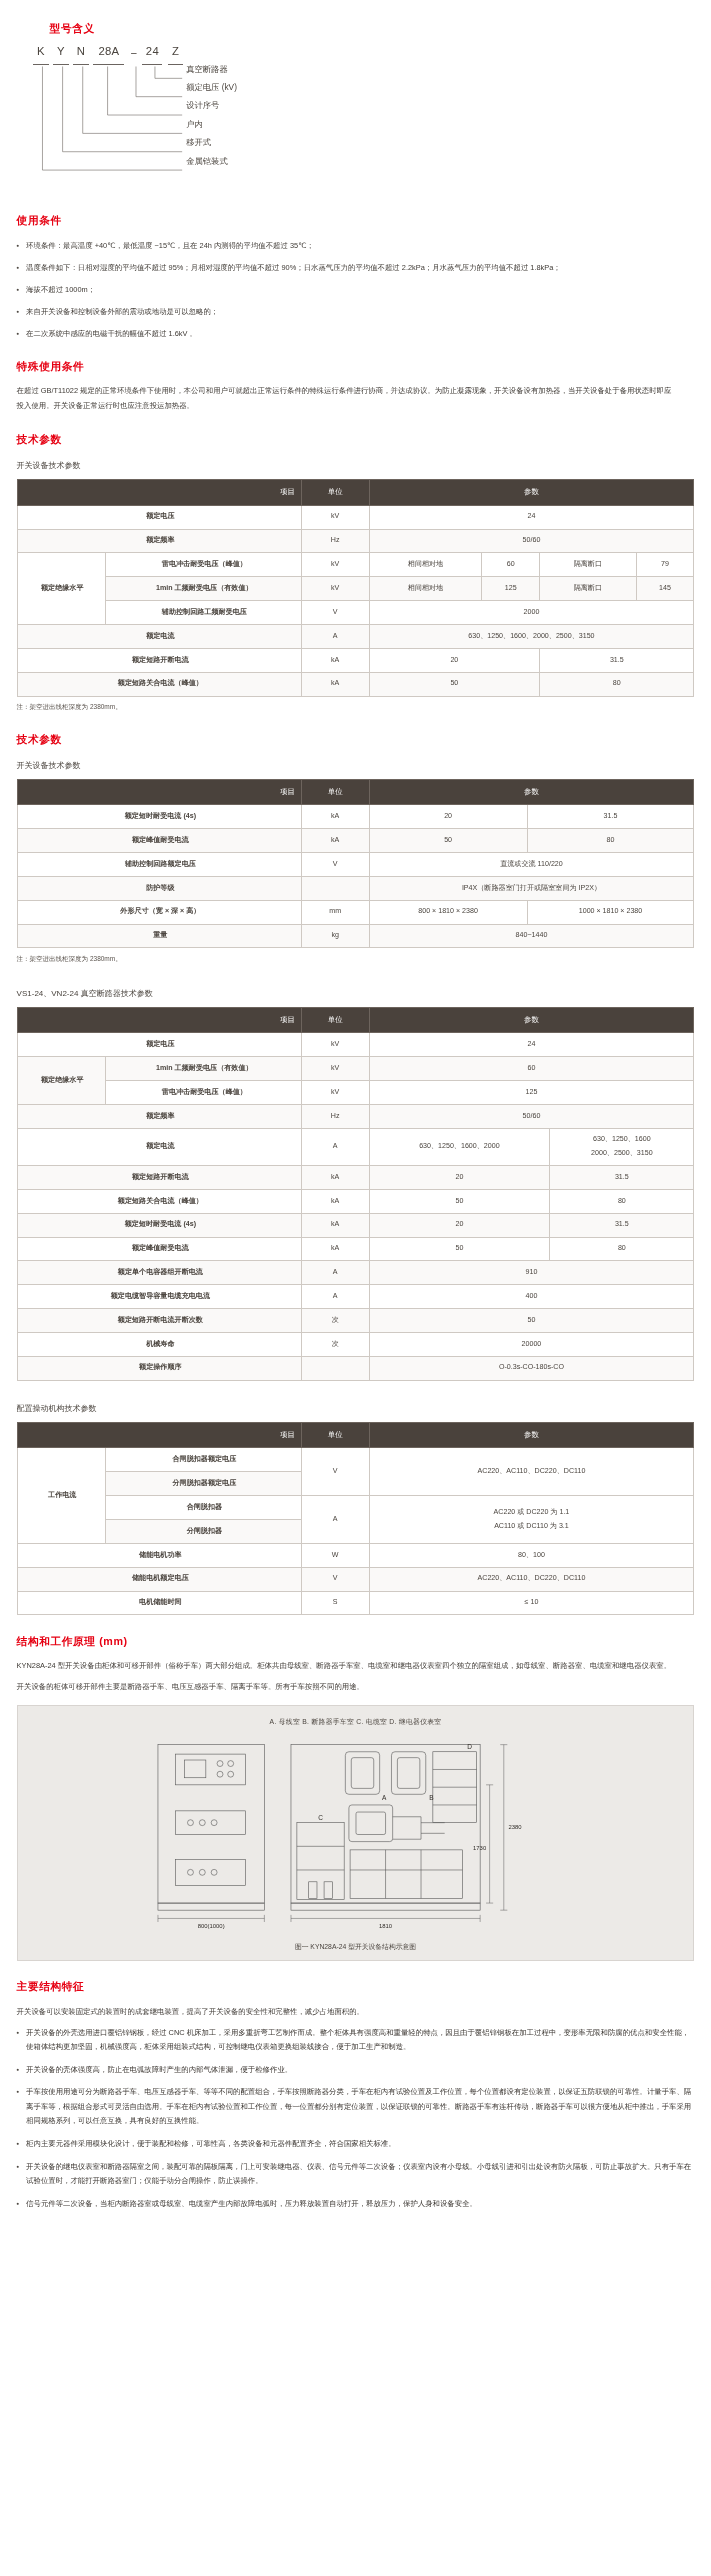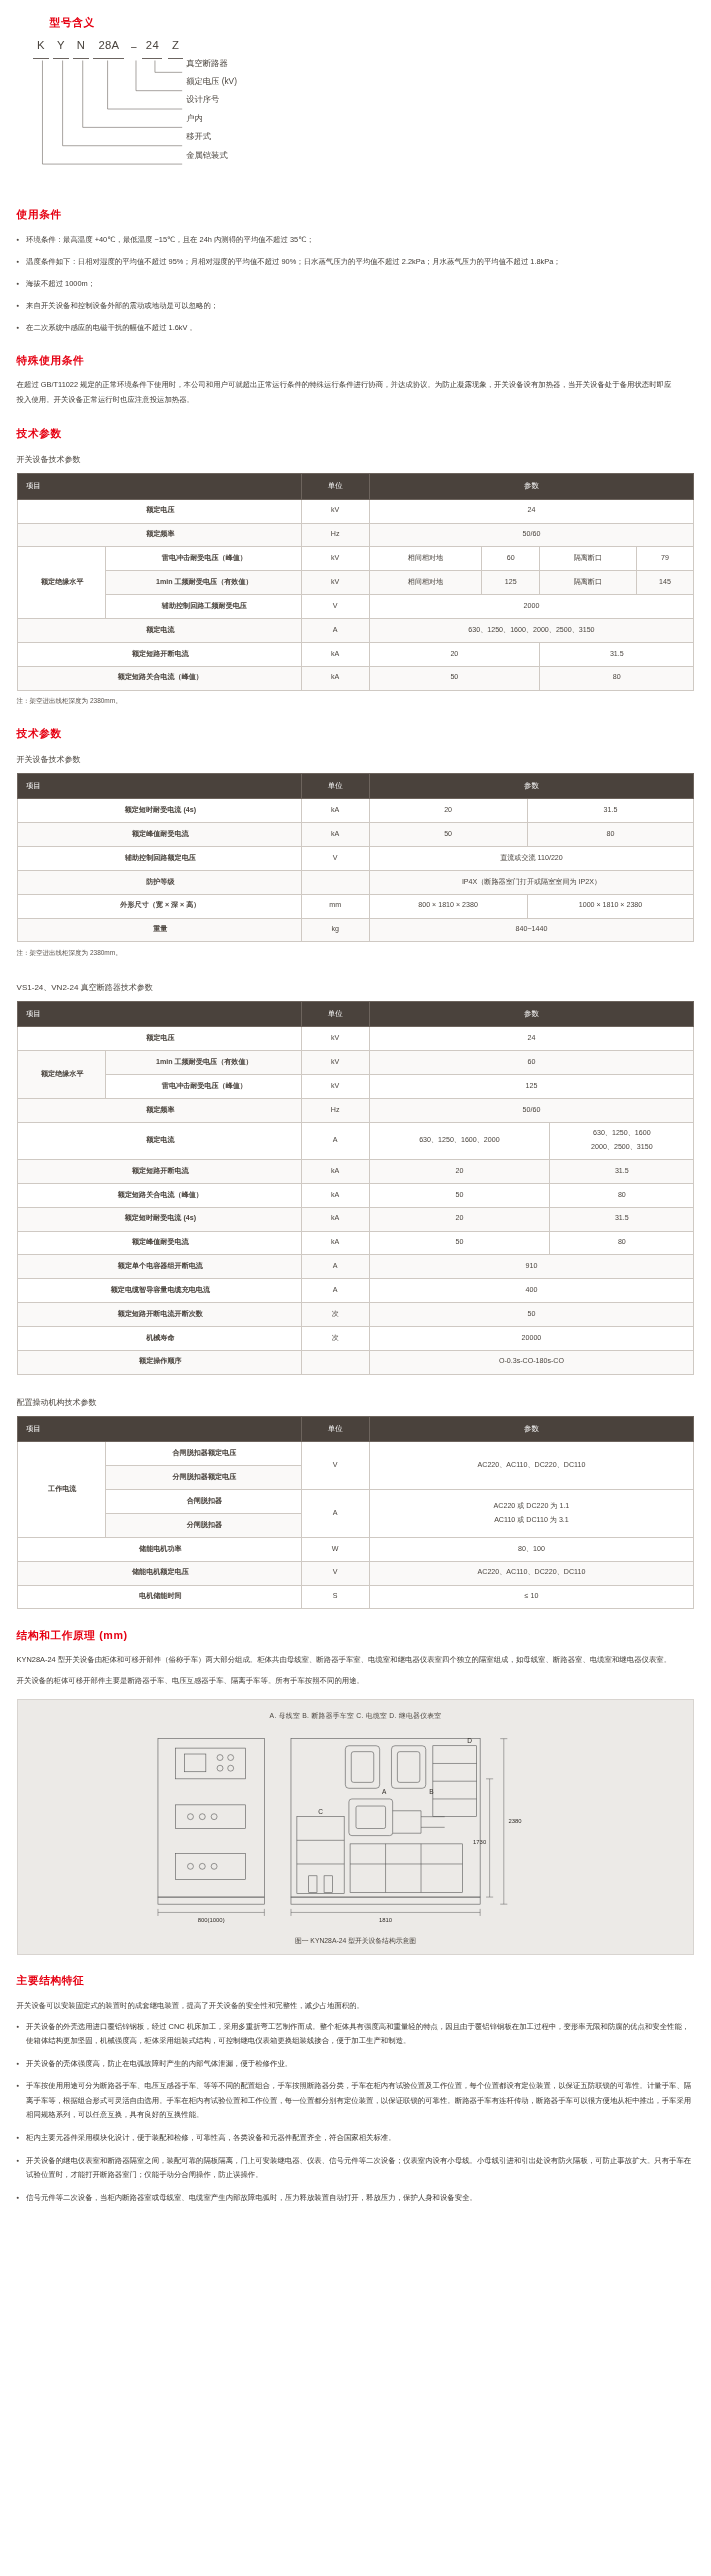--- a/index.html
+++ b/index.html
@@ -15,21 +15,21 @@
   .page { width:711px; padding:0 16.6px 18px 16.6px; }
 
   
   .sec-title {
     color:#e60012;
     font-size:10.7px;
     font-weight:bold;
     margin:15.4px 0 8.3px 0;
     letter-spacing:0.6px;
   }
-  .sec-title.first { margin-top:12px;padding-left:33px; }
+  .sec-title.first { margin-top:18px;padding-left:33px; }
   .sub-title {
     color:#4a443e;
     font-size:8px;
     margin:8.3px 0 6px 0;
   }
   .sub-title.bar {
     font-weight:normal;
   }
 
   
@@ -62,21 +62,21 @@
   
   table.spec {
     width:100%; border-collapse:collapse; margin-top:1.2px;
     font-size:7.1px;
   }
   table.spec th {
     background:#4a423c; color:#ffffff; font-weight:normal;
     padding:5.3px 6px; text-align:center; border:0.6px solid #6d645d;
     font-size:7.4px;
   }
-  table.spec th.l { text-align:left; padding-left:8.3px; }
+  table.spec th.l { text-align:right; padding-left:8.3px; }
   table.spec td {
     border:0.6px solid #cfc9c3; padding:4.7px 6px; text-align:center;
     color:#4a443e; background:#ffffff;
   }
   table.spec td.l { text-align:center; padding-left:8.3px;font-weight:bold; }
   table.spec tbody tr:nth-child(even) td { background:#faf9f8; }
 
   
   .fig-box {
     margin-top:9.5px; background:#eceae7; border:0.6px solid #d8d4d0;

